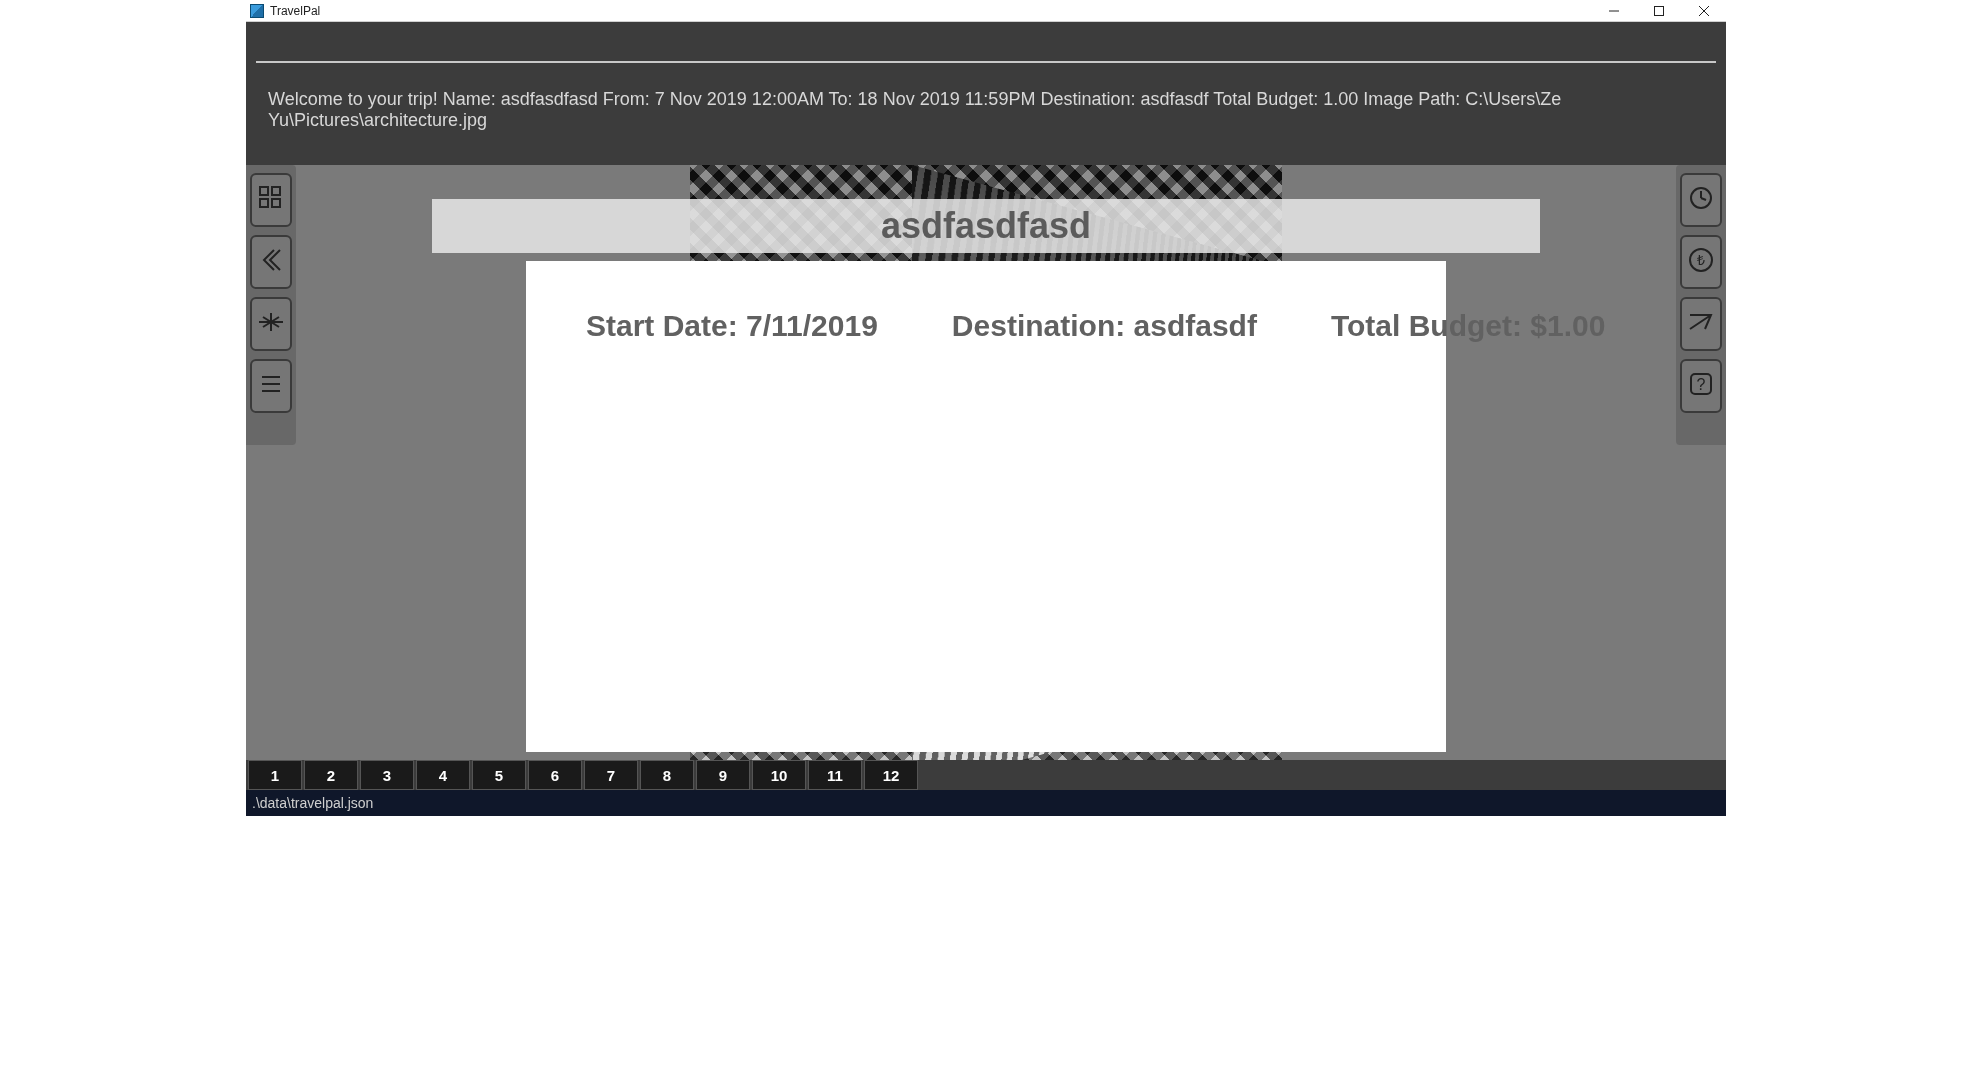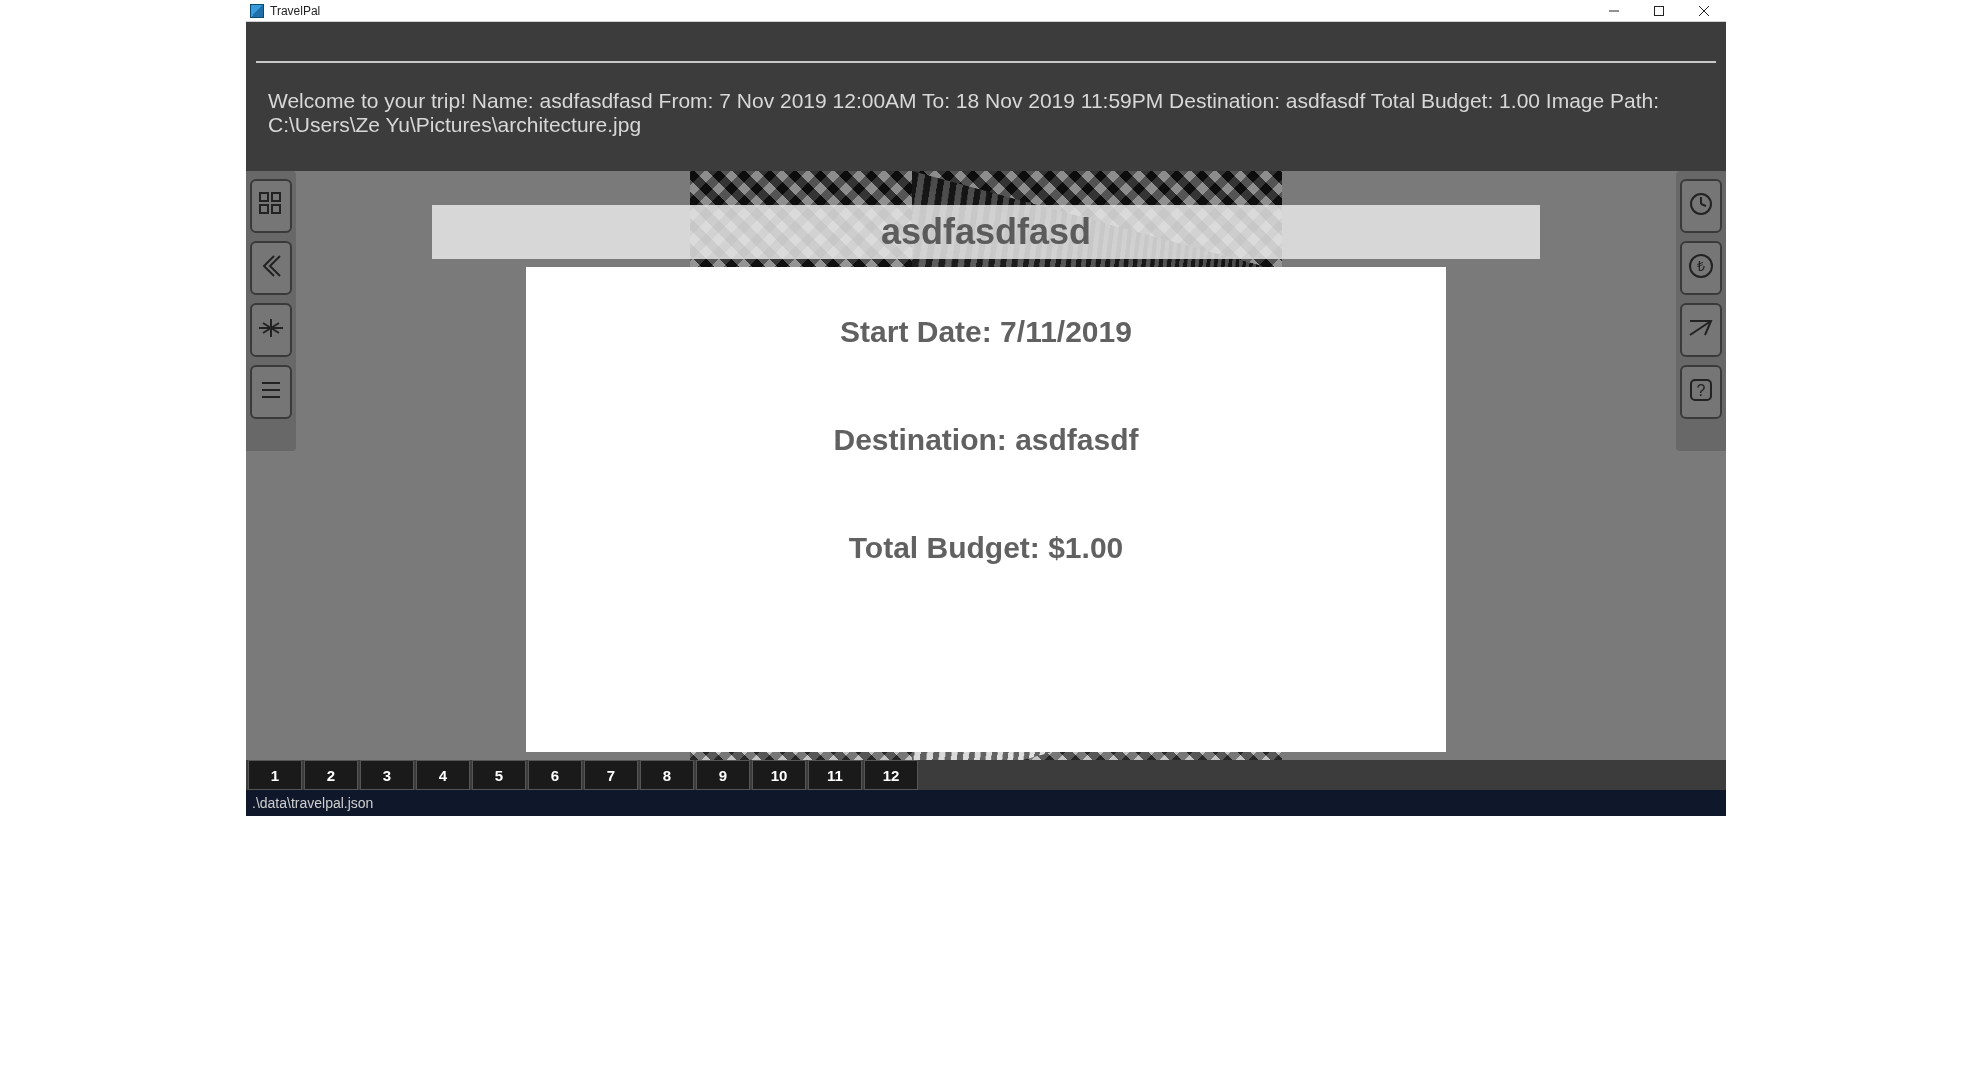--- a/index.html
+++ b/index.html
@@ -35,21 +35,21 @@
     background: transparent;
     color: #fff; font-size: 18px;
     padding: 2px 4px 6px 4px;
     outline: none;
   }
 
   
   .messagebar {
     background: #3c3c3c;
     color: #d8d8d8;
-    font-size: 21px;
+    font-size: 18px;
     font-weight: 300;
     padding: 20px 33px 34px 22px;
   }
 
   
   .main {
     position: relative;
     flex: 1;
     width: 100%;
     overflow: hidden;
@@ -111,21 +111,21 @@
     color: #5b5b5b;
   }
 
   
   .details-card {
     position: absolute;
     top: 96px; bottom: 38px;
     left: 280px; right: 280px;
     background: #fff;
     padding: 48px 60px;
-    display:flex; flex-direction:column; gap: 74px;
+    display:flex; flex-direction:row; gap: 74px;
   }
   .detail-row {
     font-size: 30px;
     font-weight: 600;
     color: #616161;
     text-align: center;
     white-space: nowrap;
   }
   .detail-label{}
   .detail-value{}

